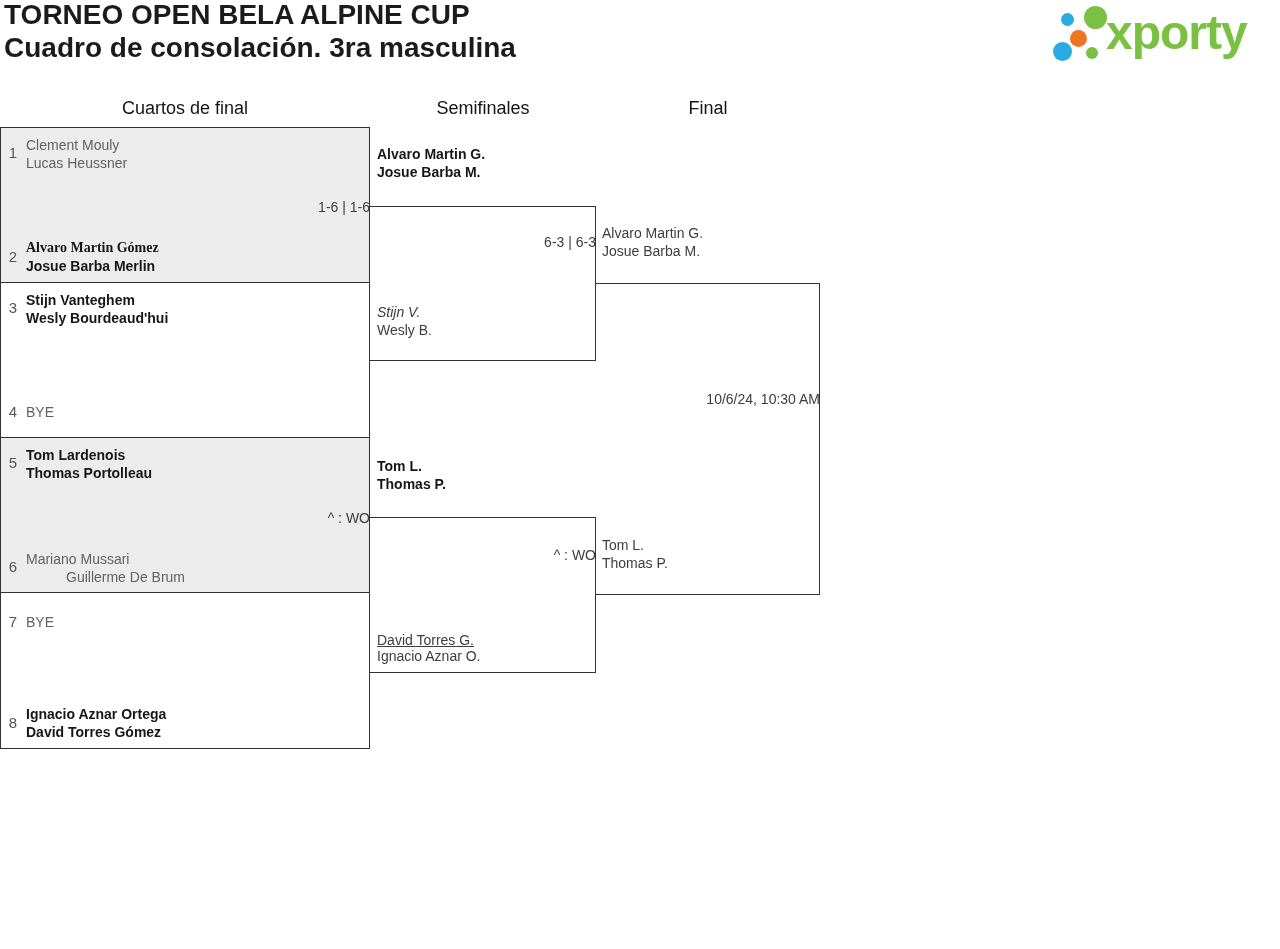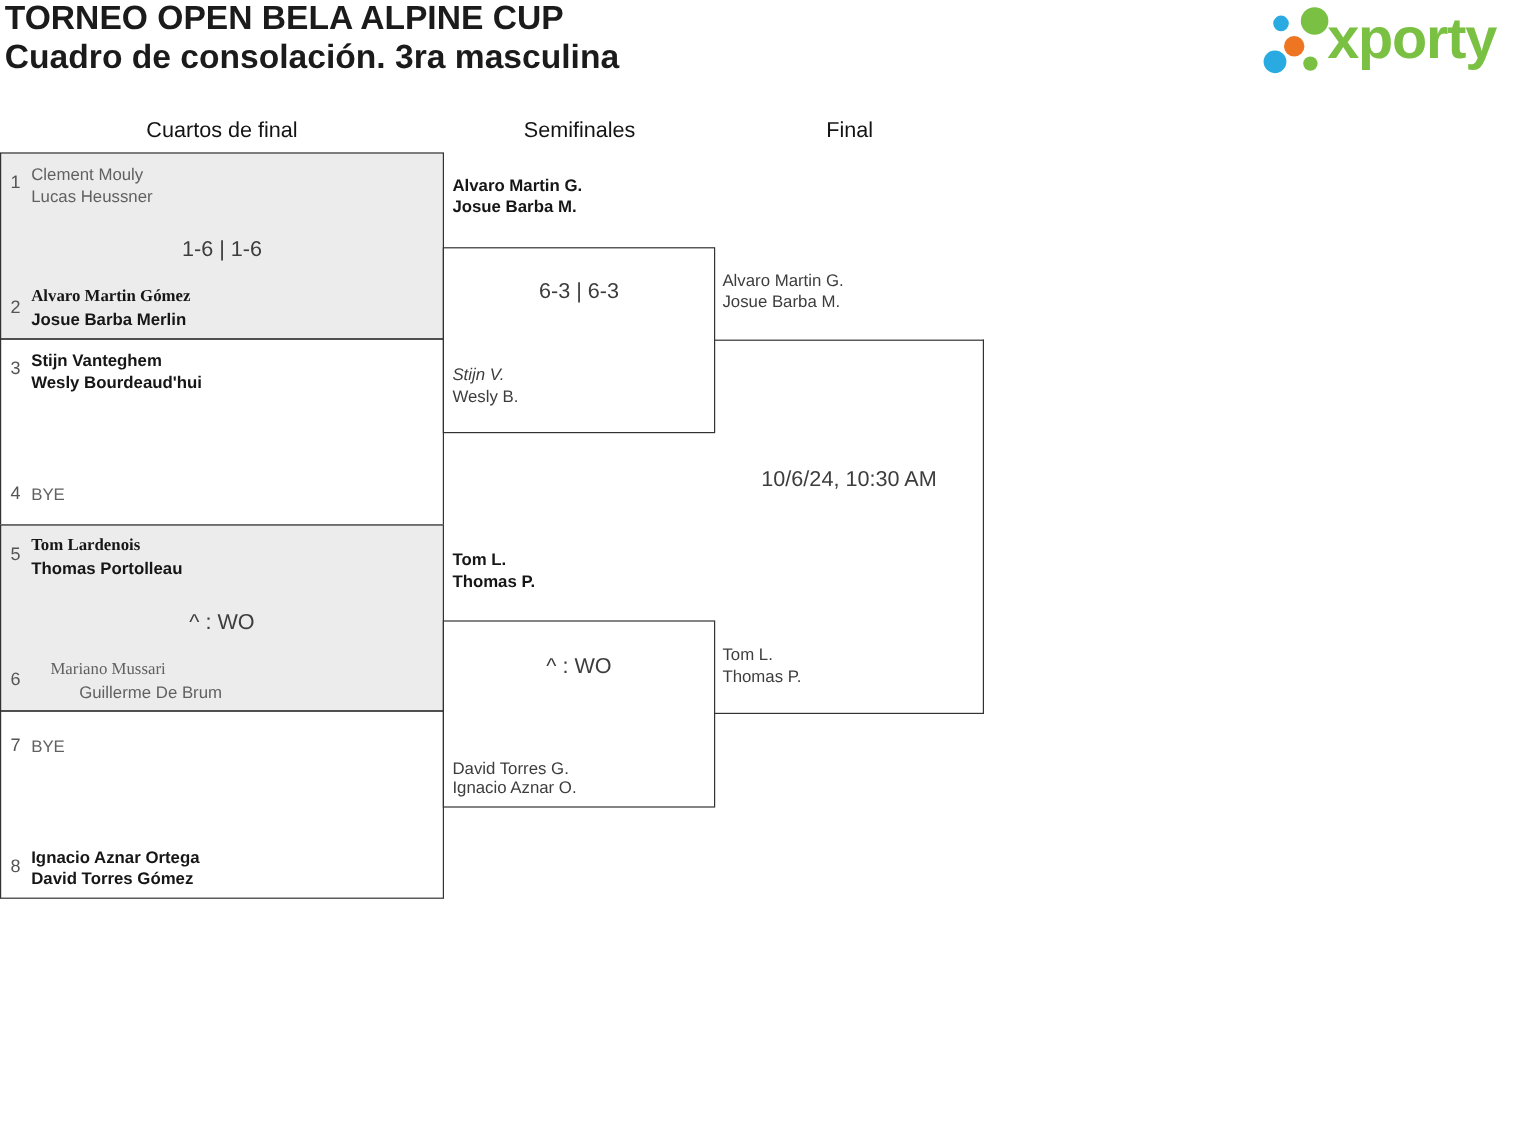--- a/index.html
+++ b/index.html
@@ -10,21 +10,21 @@
   .hdr{position:absolute;top:98px;font-size:18px;line-height:20px;font-weight:400;
        color:#141414;text-align:center;}
   .box{position:absolute;border:1px solid #323232;box-sizing:border-box;background:transparent;}
   .box.shaded{background:#ececec;}
   .box.open-left{border-left:none;}
   .seed{position:absolute;width:16px;text-align:center;font-size:15px;line-height:16px;
         color:#555555;}
   .nm{position:absolute;font-size:14px;line-height:16px;color:#616161;white-space:nowrap;}
   .nm.win{color:#161616;font-weight:700;}
   .nm.dk{color:#3d3d3d;}
-  .score{position:absolute;font-size:18px;line-height:16px;color:#3d3d3d;text-align:center;
+  .score{position:absolute;font-size:14px;line-height:16px;color:#3d3d3d;text-align:right;
          white-space:nowrap;}
   .dot{position:absolute;border-radius:50%;}
   .logo-text{position:absolute;left:1106px;top:8px;font-size:48px;line-height:50px;
              font-weight:700;letter-spacing:-1px;color:#7ac143;white-space:nowrap;}
 </style>
 </head>
 <body>
 
 <div id="page">
 
@@ -62,25 +62,25 @@
     <span class="seed" style="left:5px;top:300px;">3</span>
     <span class="nm win" style="left:26px;top:292px;">Stijn Vanteghem</span>
     <span class="nm win" style="left:26px;top:310px;">Wesly Bourdeaud'hui</span>
     <span class="seed" style="left:5px;top:404px;">4</span>
     <span class="nm" style="left:26px;top:404px;">BYE</span>
   </div>
 
   <div>
     <div class="box shaded" style="left:0px;top:437px;width:370px;height:156px;"></div>
     <span class="seed" style="left:5px;top:455px;">5</span>
-    <span class="nm win" style="left:26px;top:447px;font-family:Liberation Serif, serif;">Tom Lardenois</span>
+    <span class="nm win" style="left:26px;top:447px;">Tom Lardenois</span>
     <span class="nm win" style="left:26px;top:465px;">Thomas Portolleau</span>
     <span class="score" style="left:0px;top:510px;width:370px;">^ : WO</span>
     <span class="seed" style="left:5px;top:559px;">6</span>
-    <span class="nm" style="left:42px;top:551px;font-family:Liberation Serif, serif;">Mariano Mussari</span>
+    <span class="nm" style="left:26px;top:551px;">Mariano Mussari</span>
     <span class="nm" style="left:26px;top:569px;margin-left:40px;">Guillerme De Brum</span>
   </div>
 
   <div>
     <div class="box" style="left:0px;top:592px;width:370px;height:157px;"></div>
     <span class="seed" style="left:5px;top:614px;">7</span>
     <span class="nm" style="left:26px;top:614px;">BYE</span>
     <span class="seed" style="left:5px;top:715px;">8</span>
     <span class="nm win" style="left:26px;top:706px;">Ignacio Aznar Ortega</span>
     <span class="nm win" style="left:26px;top:724px;">David Torres Gómez</span>
@@ -94,21 +94,21 @@
     <span class="nm dk" style="left:377px;top:304px;font-style:italic;">Stijn V.</span>
     <span class="nm dk" style="left:377px;top:322px;">Wesly B.</span>
   </div>
 
   <div>
     <span class="nm win" style="left:377px;top:458px;">Tom L.</span>
     <span class="nm win" style="left:377px;top:476px;">Thomas P.</span>
     <div class="box" style="left:369px;top:517px;width:227px;height:156px;"></div>
     <span class="score" style="left:369px;top:547px;width:227px;">^ : WO</span>
     <span class="nm dk" style="left:377px;top:614px;margin-top:34px;">Ignacio Aznar O.</span>
-    <span class="nm dk" style="left:377px;top:632px;">David Torres G.</span>
+    <span class="nm dk" style="left:377px;top:632px;text-decoration:underline;">David Torres G.</span>
   </div>
 
   <div>
     <span class="nm dk" style="left:602px;top:225px;">Alvaro Martin G.</span>
     <span class="nm dk" style="left:602px;top:243px;">Josue Barba M.</span>
     <div class="box open-left" style="left:595px;top:283px;width:225px;height:312px;"></div>
     <span class="score" style="left:595px;top:391px;width:225px;">10/6/24, 10:30 AM</span>
     <span class="nm dk" style="left:602px;top:537px;">Tom L.</span>
     <span class="nm dk" style="left:602px;top:555px;">Thomas P.</span>
   </div>

